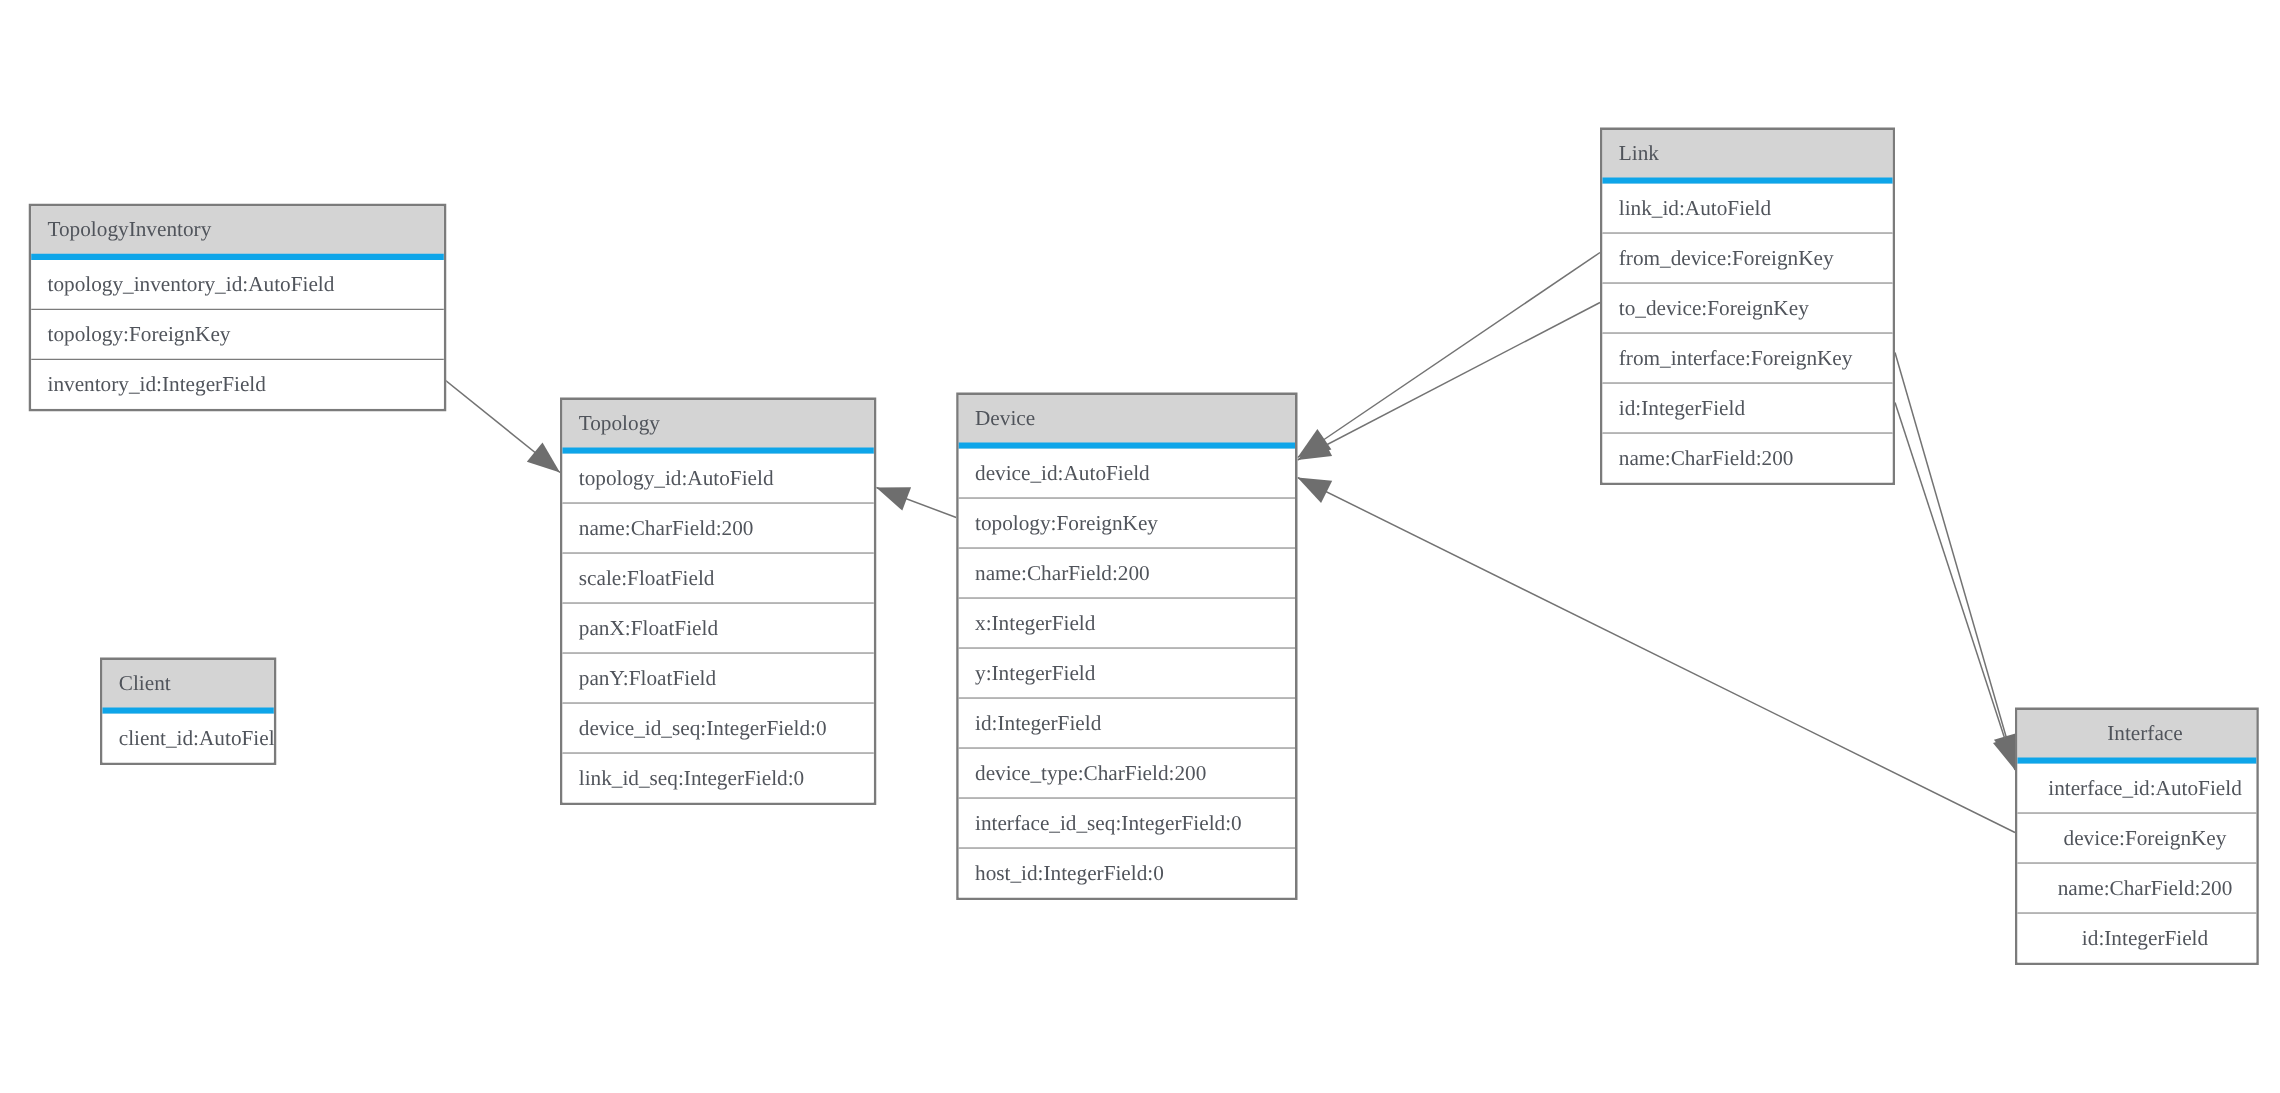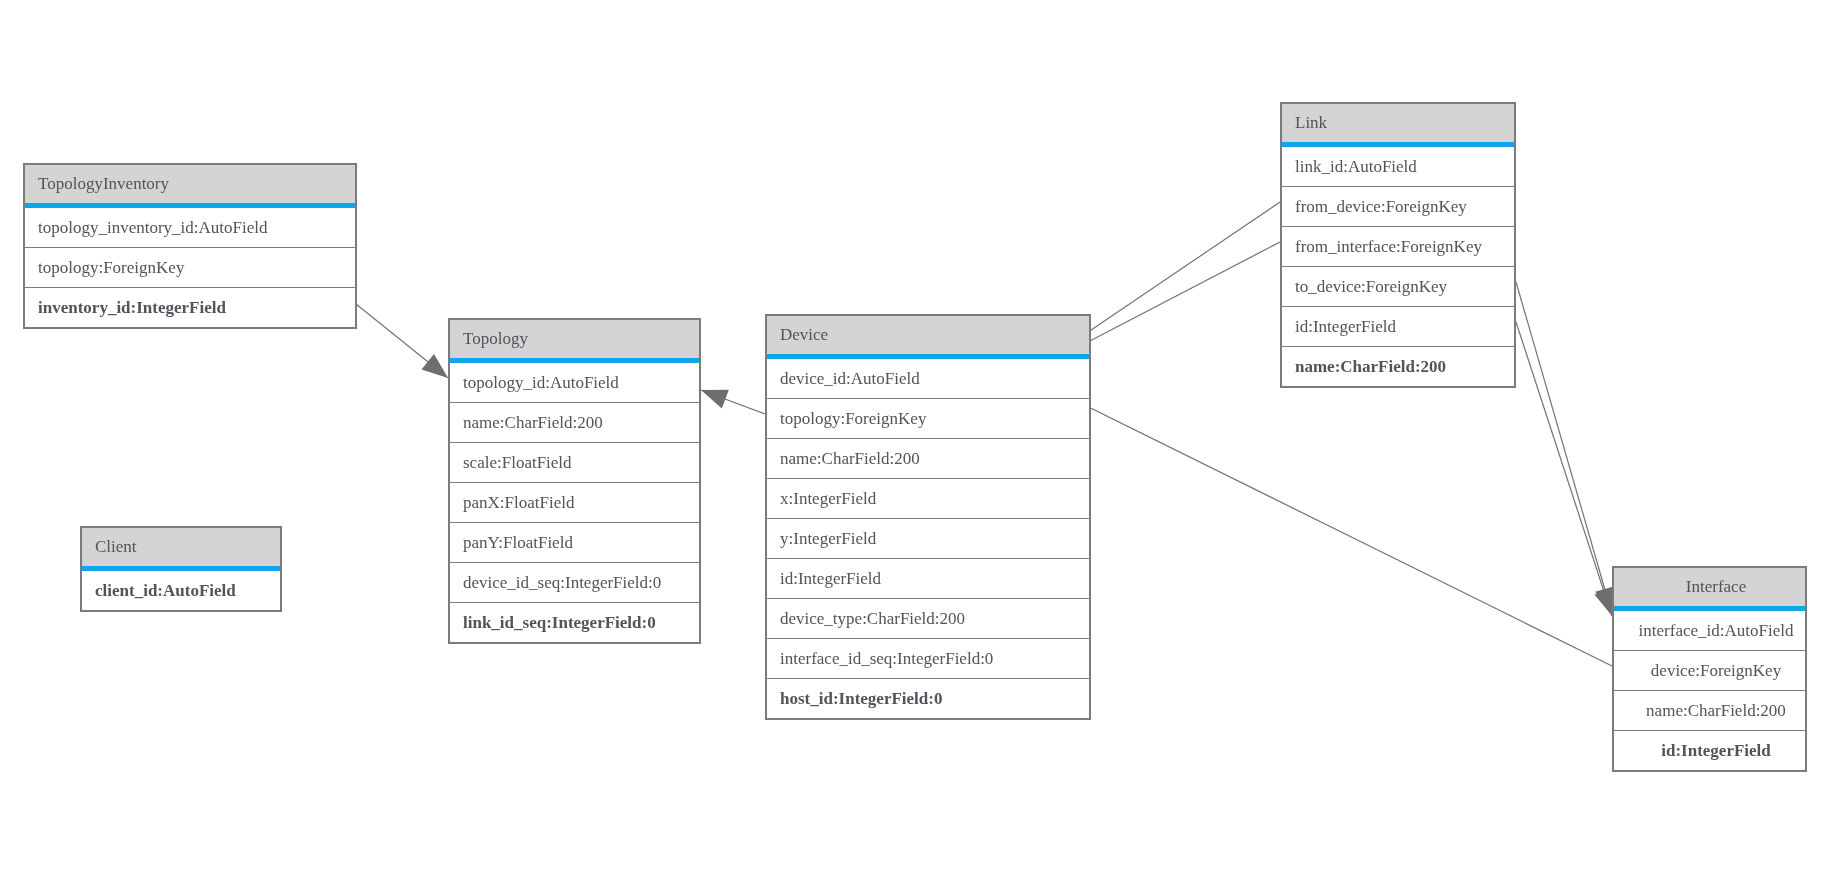--- a/index.html
+++ b/index.html
@@ -43,21 +43,20 @@
     height: 39px;
     line-height: 39px;
     border-bottom: 1px solid #7b7b7b;
     padding-left: 13px;
     background: #ffffff;
     white-space: nowrap;
     overflow: hidden;
   }
   .entity-row:last-child {
     border-bottom: none;
-    font-weight: bold;
   }
 </style>
 </head>
 <body>
 
 <div id="stage">
   <svg id="edges" xmlns="http://www.w3.org/2000/svg">
       <line x1="305" y1="263" x2="448" y2="378" stroke="#737373" stroke-width="1.2"></line>
       <polygon points="448,378 434.00581323654717,353.9134324398514 421.4720789857911,369.4988585081829" fill="#6e6e6e"></polygon>
       <line x1="765" y1="414" x2="701" y2="390" stroke="#737373" stroke-width="1.2"></line>
@@ -72,52 +71,52 @@
       <polygon points="1612,616 1613.435608240415,588.1802403141211 1594.4234991105952,594.388275948348" fill="#6e6e6e"></polygon>
       <line x1="1612" y1="666" x2="1038" y2="382" stroke="#737373" stroke-width="1.2"></line>
       <polygon points="1038,382 1056.8690001822476,402.49294591127256 1065.7382422407684,384.56708344088173" fill="#6e6e6e"></polygon>
     </svg>
 <div class="entity" style="left: 23px; top: 163px; width: 334px;">
       <div class="entity-header">TopologyInventory</div>
       <div class="entity-row">topology_inventory_id:AutoField</div>
       <div class="entity-row">topology:ForeignKey</div>
       <div class="entity-row">inventory_id:IntegerField</div>
     </div>
-    <div class="entity" style="left: 80px; top: 526px; width: 202px;">
+    <div class="entity" style="left: 80px; top: 526px; width: 141px;">
       <div class="entity-header">Client</div>
       <div class="entity-row">client_id:AutoField</div>
     </div>
     <div class="entity" style="left: 448px; top: 318px; width: 253px;">
       <div class="entity-header">Topology</div>
       <div class="entity-row">topology_id:AutoField</div>
       <div class="entity-row">name:CharField:200</div>
       <div class="entity-row">scale:FloatField</div>
       <div class="entity-row">panX:FloatField</div>
       <div class="entity-row">panY:FloatField</div>
       <div class="entity-row">device_id_seq:IntegerField:0</div>
       <div class="entity-row">link_id_seq:IntegerField:0</div>
     </div>
-    <div class="entity" style="left: 765px; top: 314px; width: 326px;">
+    <div class="entity" style="left: 765px; top: 314px; width: 273px;">
       <div class="entity-header">Device</div>
       <div class="entity-row">device_id:AutoField</div>
       <div class="entity-row">topology:ForeignKey</div>
       <div class="entity-row">name:CharField:200</div>
       <div class="entity-row">x:IntegerField</div>
       <div class="entity-row">y:IntegerField</div>
       <div class="entity-row">id:IntegerField</div>
       <div class="entity-row">device_type:CharField:200</div>
       <div class="entity-row">interface_id_seq:IntegerField:0</div>
       <div class="entity-row">host_id:IntegerField:0</div>
     </div>
     <div class="entity" style="left: 1280px; top: 102px; width: 236px;">
       <div class="entity-header">Link</div>
       <div class="entity-row">link_id:AutoField</div>
       <div class="entity-row">from_device:ForeignKey</div>
+      <div class="entity-row">to_device:ForeignKey</div>
       <div class="entity-row">from_interface:ForeignKey</div>
-      <div class="entity-row">to_device:ForeignKey</div>
       <div class="entity-row">id:IntegerField</div>
       <div class="entity-row">name:CharField:200</div>
     </div>
     <div class="entity" style="left: 1612px; top: 566px; width: 195px; text-align: center;">
       <div class="entity-header">Interface</div>
       <div class="entity-row">interface_id:AutoField</div>
       <div class="entity-row">device:ForeignKey</div>
       <div class="entity-row">name:CharField:200</div>
       <div class="entity-row">id:IntegerField</div>
     </div>

